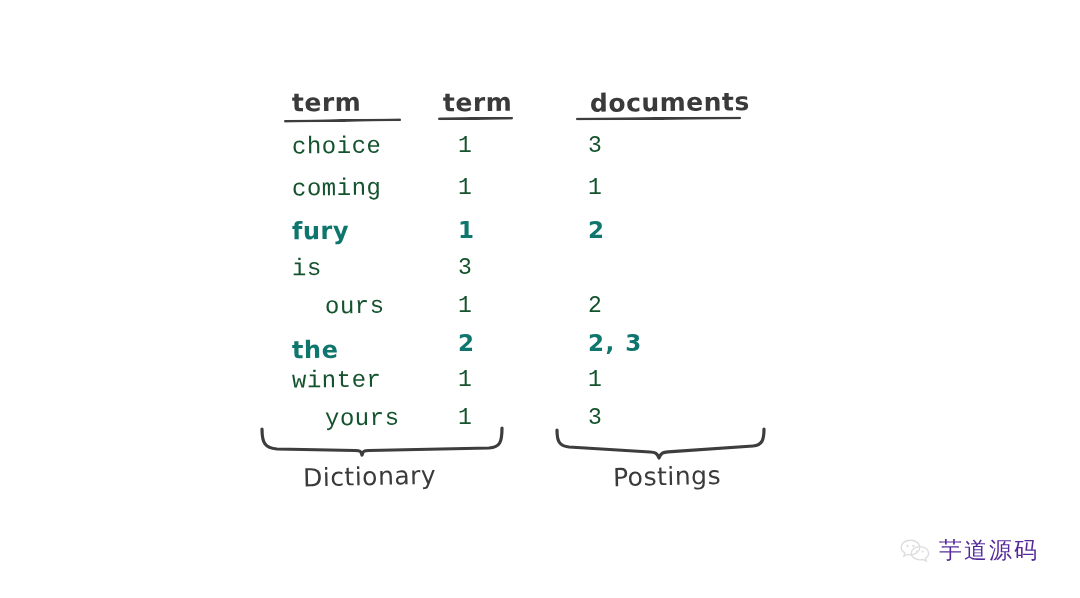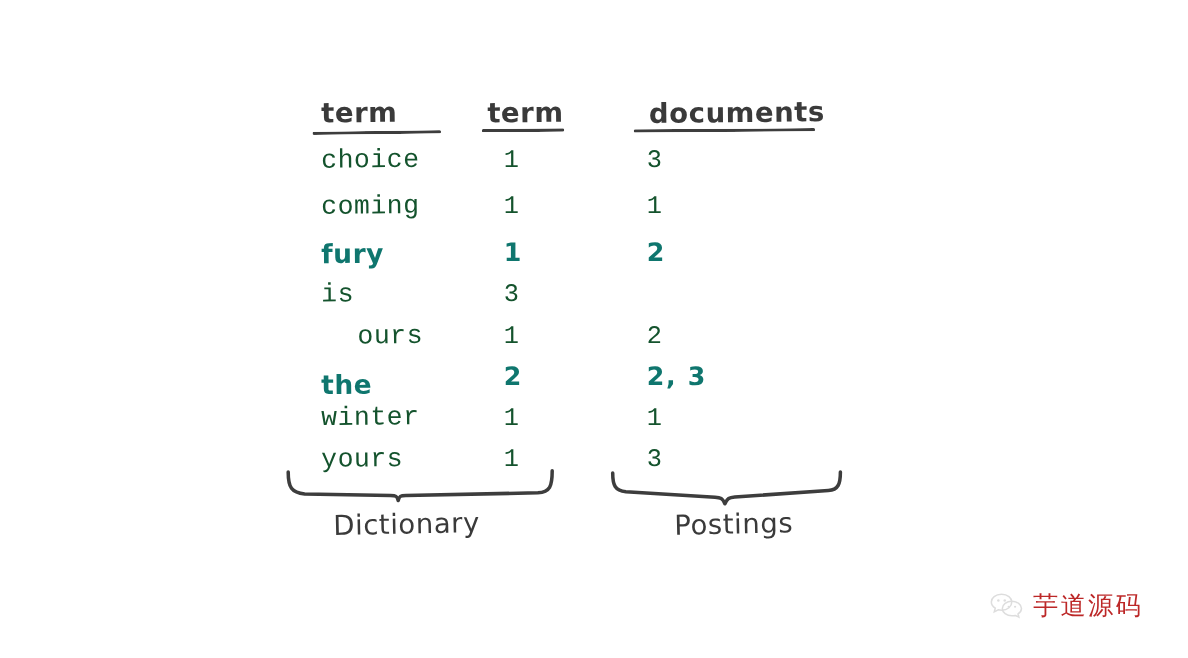--- a/index.html
+++ b/index.html
@@ -92,21 +92,21 @@
     position: absolute;
     left: 900px;
     top: 535px;
     display: flex;
     align-items: center;
     gap: 9px;
     opacity: 0.95;
   }
   .wm-text {
     font-size: 23px;
-    color: #b91c1c;
+    color: #4c1d95;
     letter-spacing: 2px;
     white-space: pre;
     font-family: "DejaVu Sans", sans-serif;
   }
 </style>
 </head>
 <body>
 
 <div id="canvas">
 
@@ -141,21 +141,21 @@
     <div class="cell row-num col-docs light" style="top:293px;">2</div>
 
     <div class="cell row-term col-term dark" style="top:336px; transform:rotate(-0.5deg);">the</div>
     <div class="cell row-num col-freq dark" style="top:330px;">2</div>
     <div class="cell row-num col-docs dark" style="top:330px; letter-spacing:1.5px;">2, 3</div>
 
     <div class="cell row-term col-term light" style="top:367px; transform:rotate(-0.5deg);">winter</div>
     <div class="cell row-num col-freq light" style="top:367px;">1</div>
     <div class="cell row-num col-docs light" style="top:367px;">1</div>
 
-    <div class="cell row-term col-term light" style="top:405px; transform:rotate(-0.5deg);">yours</div>
+    <div class="cell row-term col-term light" style="top:405px; transform:rotate(-0.5deg);margin-left:33px;">yours</div>
     <div class="cell row-num col-freq light" style="top:405px;">1</div>
     <div class="cell row-num col-docs light" style="top:405px;">3</div>
 
   </div>
 
   <svg class="brace" style="left:255px; top:425px;" width="260" height="35" viewBox="0 0 260 35">
     <path d="M 7 4
              C 7 18, 10 23, 22 24
              L 100 25.5
              C 105 25.5, 106 26, 107 30

